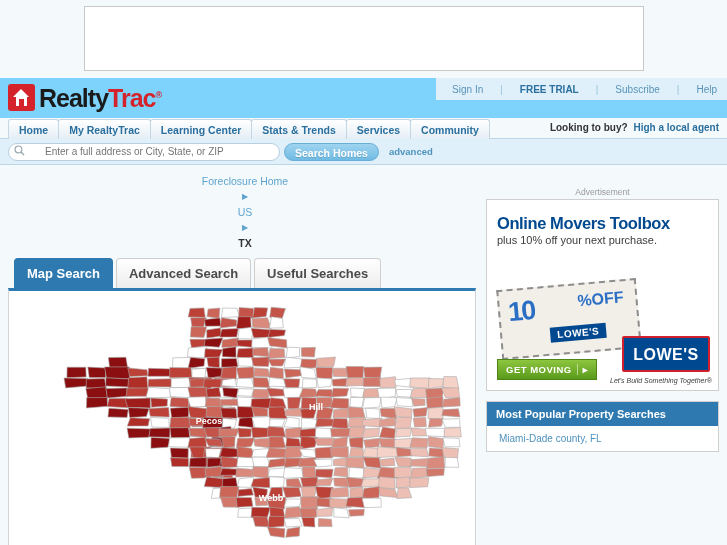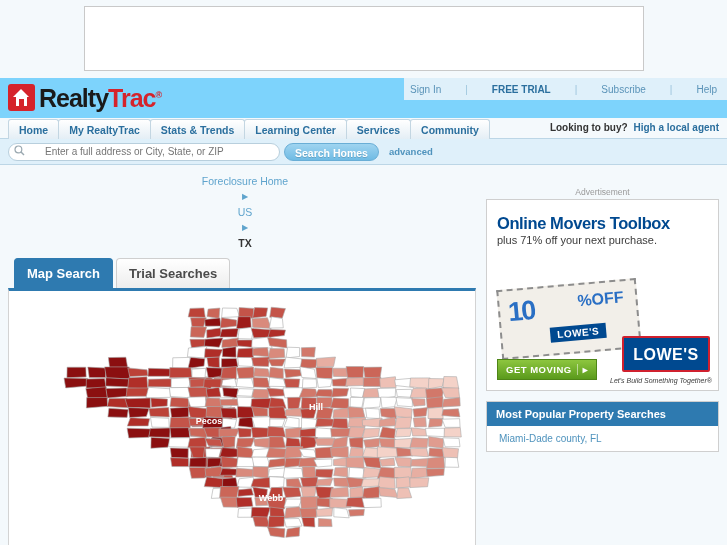--- a/index.html
+++ b/index.html
@@ -36,22 +36,22 @@
   .logo-mark i {
     position:absolute; left:11px; top:15px; width:5px; height:7px;
     background:#d5232b; z-index:2; display:block;
   }
   .logo-text { font-size:25px; font-weight:bold; letter-spacing:-1px; line-height:27px; }
   .logo-realty { color:#1a1a1a; }
   .logo-trac { color:#d5232b; }
   .logo-tm { font-size:9px; color:#d5232b; vertical-align:super; }
   .util {
     position:absolute; right:0; top:0; height:22px;
-    background:#dff0fa; padding:0 10px 0 6px;
-    display:flex; align-items:center; gap:24px;
+    background:#dff0fa; padding:0 10px 0 16px;
+    display:flex; align-items:center; gap:17px;
     font-size:10px; color:#5a93b8;
   }
   .util a { color:#5a93b8; text-decoration:none; }
   .util a.strong { font-weight:bold; color:#2b6f9e; }
   .util .sep { color:#9cc4dc; }
   
   .nav {
     position:relative; height:21px; background:#f4f9fc;
     border-bottom:1px solid #bcd6e6;
   }
@@ -236,22 +236,22 @@
     <a href="#">Subscribe</a>
     <span class="sep">|</span>
     <a href="#">Help</a>
   </div>
 </div>
 
 <div class="nav">
   <div class="nav-tabs">
     <div class="nav-tab">Home</div>
     <div class="nav-tab">My RealtyTrac</div>
+    <div class="nav-tab">Learning Center</div>
     <div class="nav-tab">Stats &amp; Trends</div>
-    <div class="nav-tab">Learning Center</div>
     <div class="nav-tab">Services</div>
     <div class="nav-tab">Community</div>
   </div>
   <div class="nav-right">
     <span class="q">Looking to buy?</span>
     <a href="#">High a local agent</a>
   </div>
 </div>
 
 <div class="searchbar">
@@ -275,21 +275,22 @@
     <div class="crumb">
       <a href="#">Foreclosure Home</a>
       <span class="arrow">▶</span>
       <a href="#">US</a>
       <span class="arrow">▶</span>
       <span class="cur">TX</span>
     </div>
 
     <div class="tabs">
       <div class="tab active">Map Search</div>
-      <div class="tab">Trial Searches</div>
+      <div class="tab">Advanced Search</div>
+      <div class="tab">Useful Searches</div>
     </div>
 
     <div class="tab-body">
       <div class="map-canvas">
         <svg viewBox="0 0 468 258" width="468" height="258" preserveAspectRatio="xMidYMid meet">
           <g id="counties" stroke="#a9a9a9" stroke-width="0.6">
               <path d="M181.0,17.4 L194.9,16.9 L196.3,26.4 L179.2,25.9 Z" fill="#bc4238"></path>
               <path d="M199.1,18.1 L210.9,17.0 L210.1,27.5 L198.0,25.6 Z" fill="#cb6658"></path>
               <path d="M213.5,17.0 L227.8,17.3 L230.5,25.7 L212.6,26.5 Z" fill="#ffffff"></path>
               <path d="M230.1,16.5 L244.8,17.4 L244.0,27.2 L229.7,27.1 Z" fill="#c45449"></path>
@@ -652,21 +653,21 @@
       </div>
     </div>
   </div>
 
   <div class="col-side">
 
 
     <div class="ad-label">Advertisement</div>
     <div class="ad-box">
       <div class="ad-h">Online Movers Toolbox</div>
-      <div class="ad-s" style="margin-top:0">plus 71% off your next purchase.</div>
+      <div class="ad-s" style="margin-top:0">plus 10% off your next purchase.</div>
       <div class="coupon">
         <span class="coupon-10">10</span>
         <span class="coupon-off"><span>%</span><span>OFF</span></span>
         <span class="coupon-lowes">LOWE'S</span>
       </div>
       <div class="lowes-logo">LOWE'S</div>
       <div class="lowes-tag">Let's Build Something Together®</div>
       <button class="getmoving"><span>GET MOVING</span><b>▸</b></button>
     </div>
 

